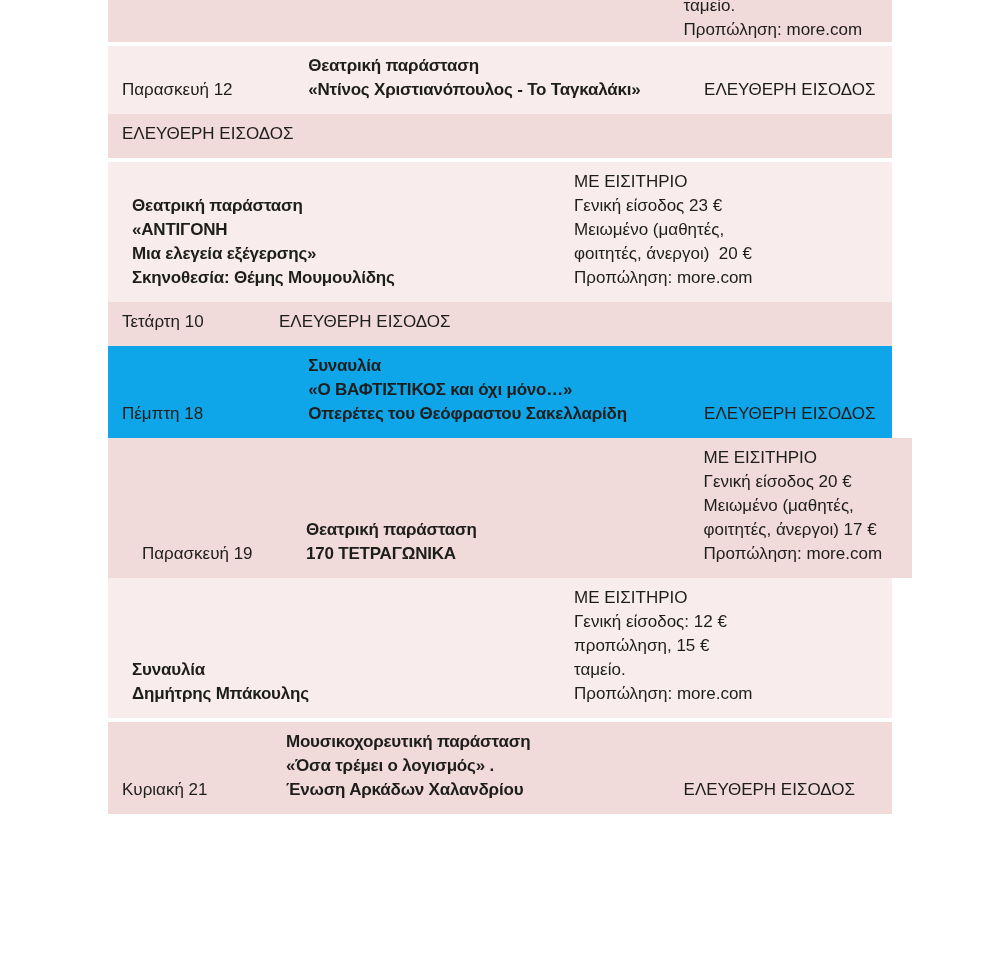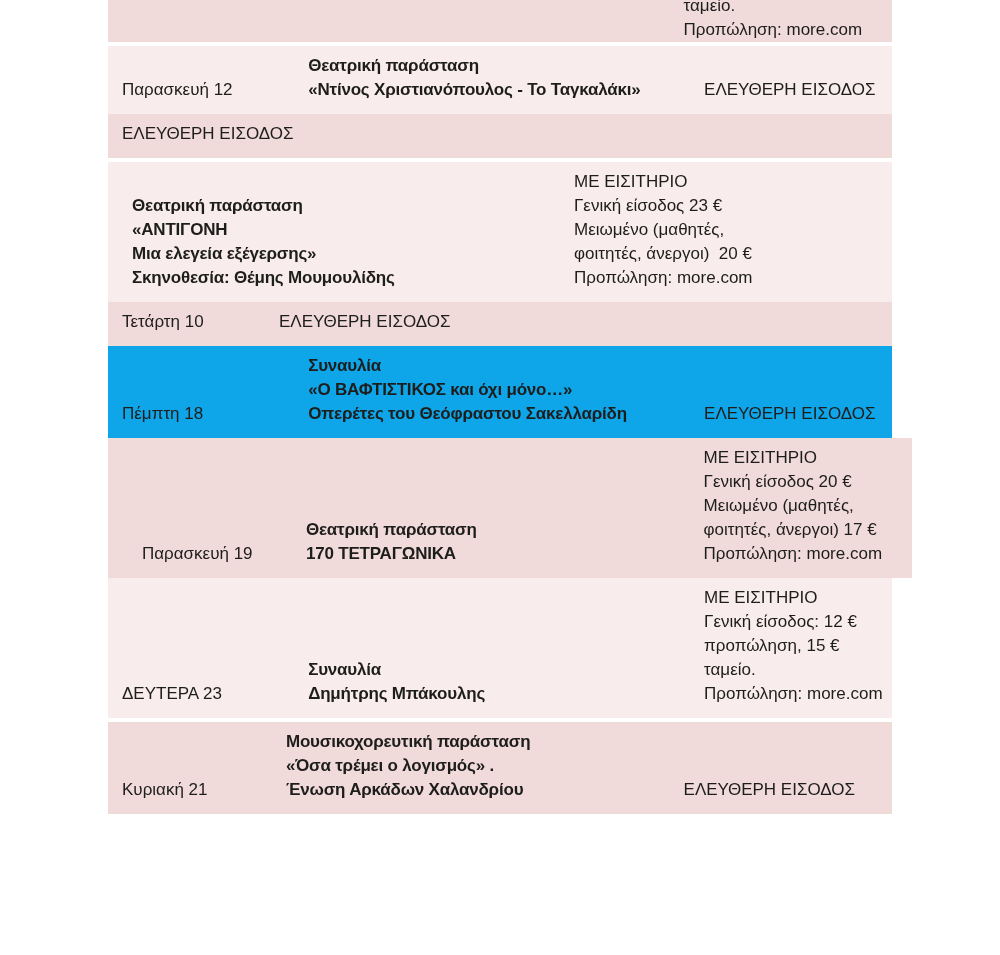--- a/index.html
+++ b/index.html
@@ -112,21 +112,20 @@
     <div class="cell desc">Θεατρική παράσταση
 170 ΤΕΤΡΑΓΩΝΙΚΑ</div>
     <div class="cell entry">ΜΕ ΕΙΣΙΤΗΡΙΟ
 Γενική είσοδος 20 €
 Μειωμένο (μαθητές,
 φοιτητές, άνεργοι) 17 €
 Προπώληση: more.com</div>
   </div>
 
   <div class="row light sep-after" style="background: rgb(248, 237, 236);">
-    <div class="cell date">ΔΕΥΤΕΡΑ 23</div>
     <div class="cell desc">Συναυλία
 Δημήτρης Μπάκουλης</div>
     <div class="cell entry">ΜΕ ΕΙΣΙΤΗΡΙΟ
 Γενική είσοδος: 12 €
 προπώληση, 15 €
 ταμείο.
 Προπώληση: more.com</div>
   </div>
 
   <div class="row dark" style="background: rgb(240, 219, 218);">

